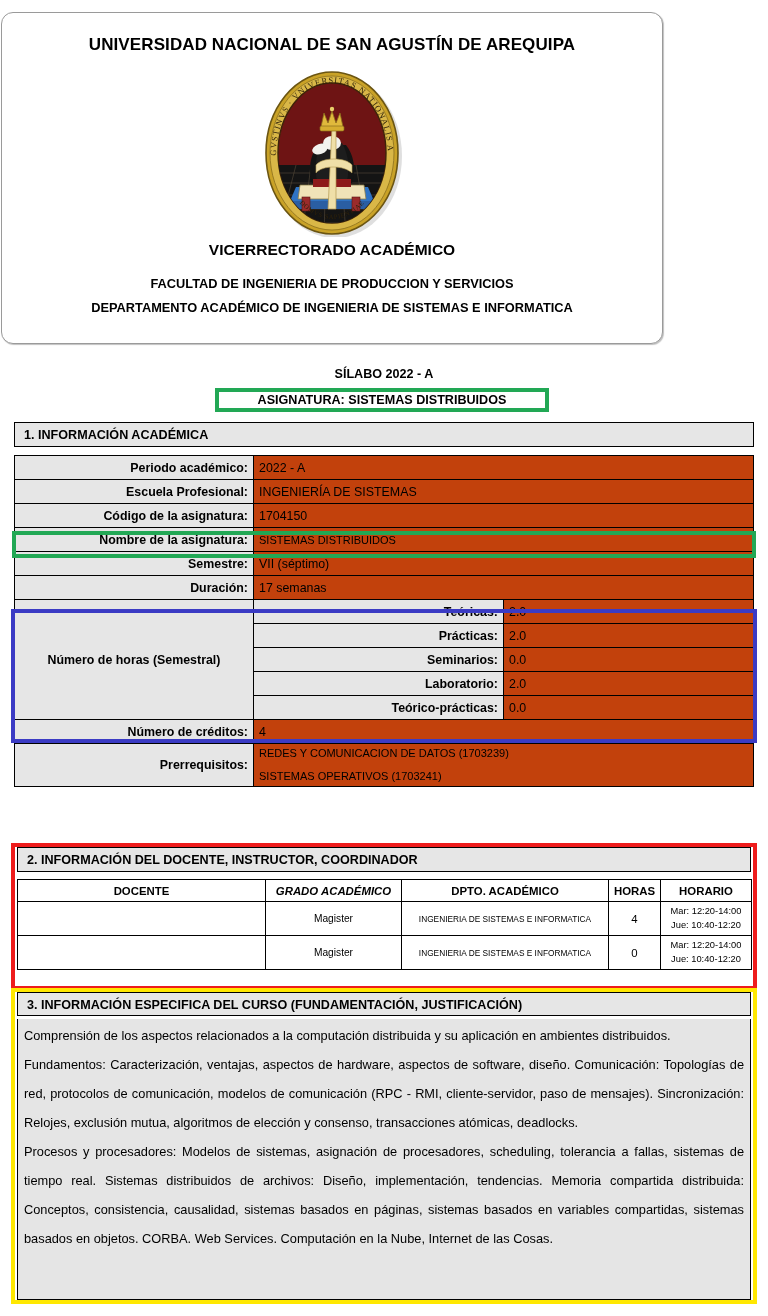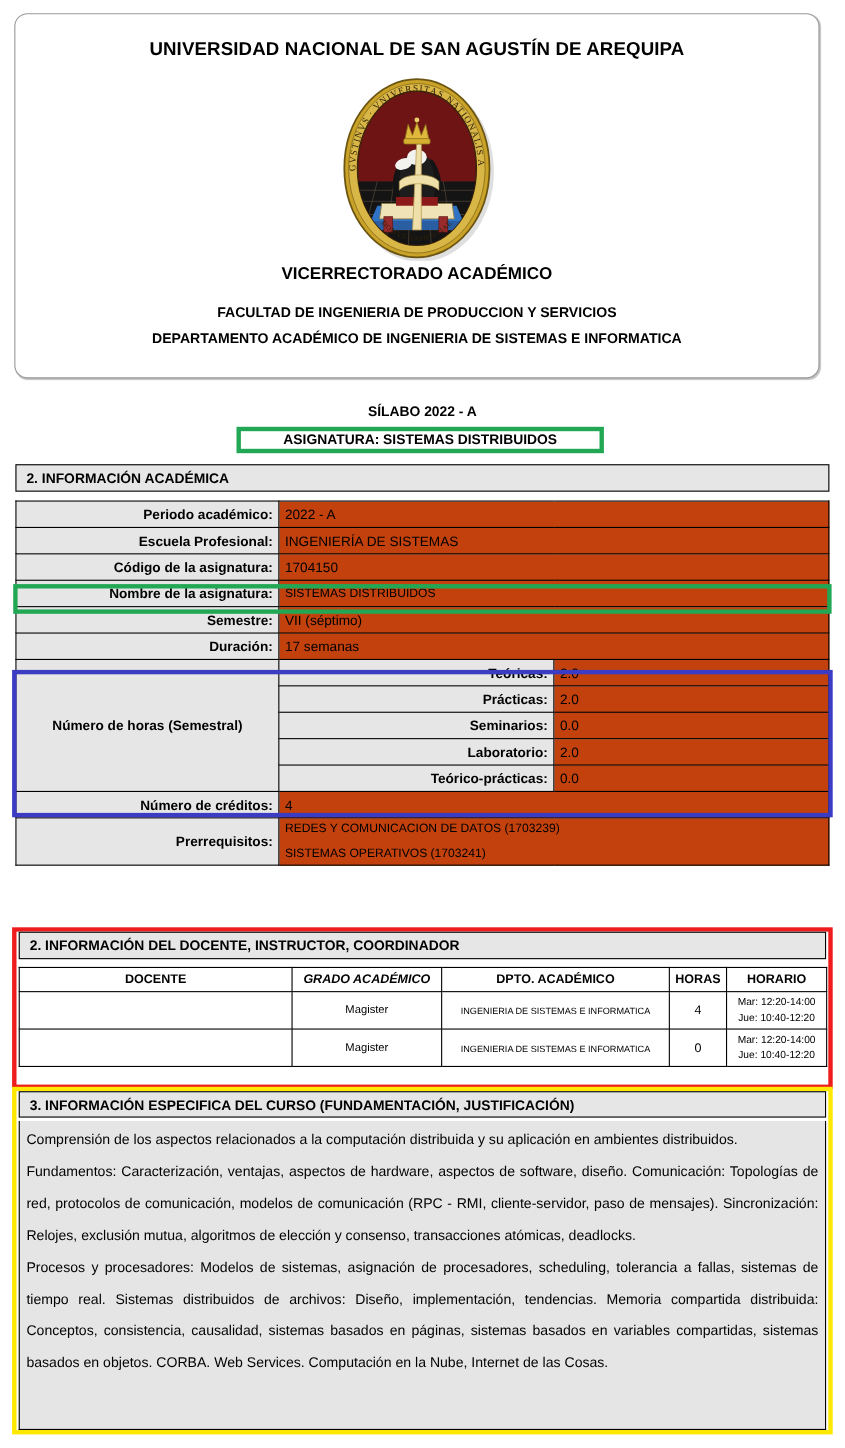--- a/index.html
+++ b/index.html
@@ -10,22 +10,22 @@
     background: #ffffff;
     font-family: "Liberation Sans", sans-serif;
     color: #000000;
     overflow: hidden;
   }
   .page { position: relative; width: 768px; height: 1316px; background:#fff; }
 
   
   .header-card {
     position: absolute;
-    left: 13px; top: 12px;
-    width: 732px; height: 332px;
+    left: 1px; top: 12px;
+    width: 662px; height: 332px;
     border: 1px solid #9a9a9a;
     border-radius: 12px;
     background: #ffffff;
     box-shadow: 1px 1px 1px rgba(0,0,0,0.25);
     text-align: center;
   }
   .uni-title {
     margin-top: 22px;
     font-size: 17px;
     font-weight: bold;
@@ -244,21 +244,21 @@
 
     <div class="vice-title">VICERRECTORADO ACADÉMICO</div>
     <div class="fac-line">FACULTAD DE INGENIERIA DE PRODUCCION Y SERVICIOS</div>
     <div class="dep-line">DEPARTAMENTO ACADÉMICO DE INGENIERIA DE SISTEMAS E INFORMATICA</div>
   </div>
 
   <div class="silabo-title">SÍLABO 2022 - A</div>
 
   <div class="asig-box">ASIGNATURA: SISTEMAS DISTRIBUIDOS</div>
 
-  <div class="sec-banner sec1-banner">2. INFORMACIÓN ACADÉMICA</div>
+  <div class="sec-banner sec1-banner">1. INFORMACIÓN ACADÉMICA</div>
 
   <table class="tbl1">
     <tbody>
         <tr>
       <td class="lbl">Periodo académico:</td>
       <td class="val" colspan="2">2022 - A</td>
     </tr>
     <tr>
       <td class="lbl">Escuela Profesional:</td>
       <td class="val" colspan="2">INGENIERÍA DE SISTEMAS</td>

